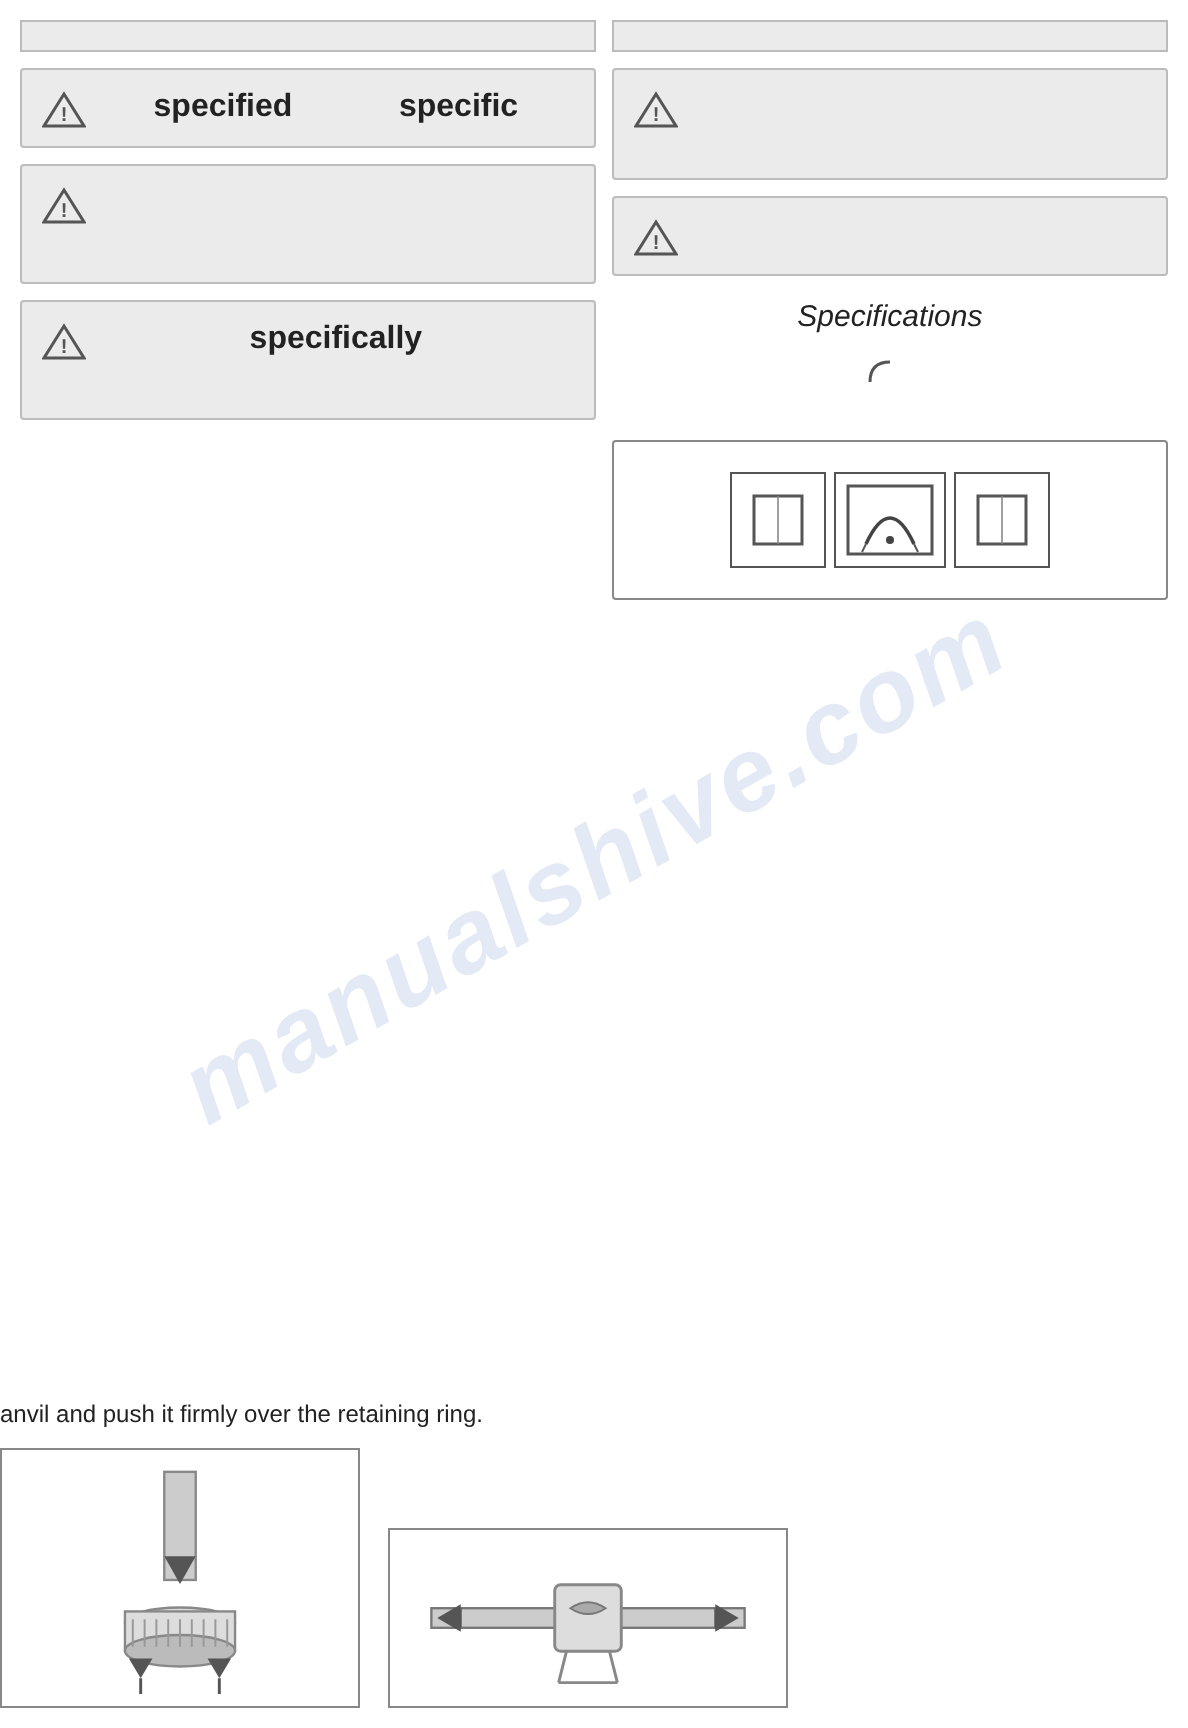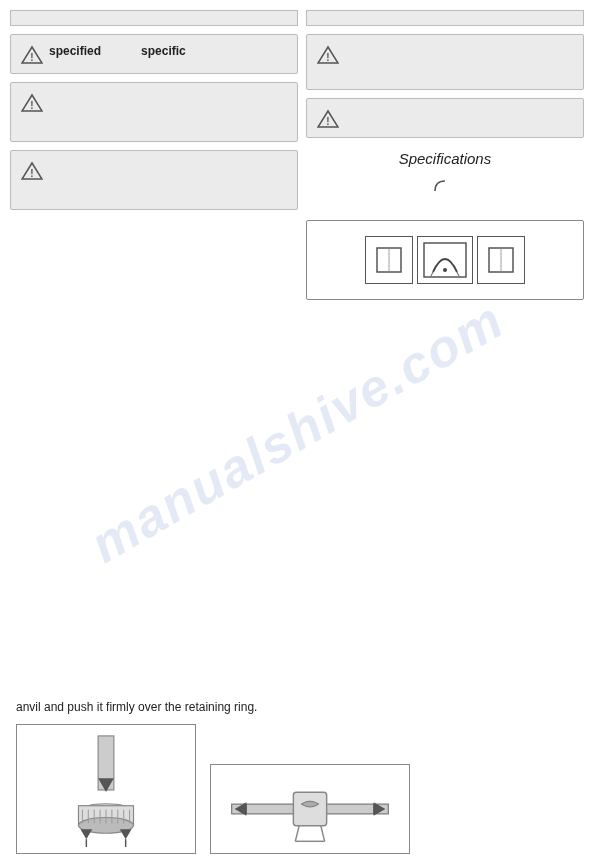--- a/index.html
+++ b/index.html
@@ -87,23 +87,24 @@
       flex-shrink: 0;
       margin-top: 2px;
     }
 
     .warn-icon svg {
       width: 22px;
       height: 20px;
     }
 
     .warn-text {
-      font-size: 12px;
+      font-size: 16px;
       line-height: 1.4;
       flex: 1;
+      text-align: center;
     }
 
     .warn-text strong {
       font-weight: bold;
     }
 
     
     .spec-text {
       font-style: italic;
       font-size: 15px;
@@ -158,21 +159,21 @@
       display: flex;
       align-items: center;
       justify-content: center;
       background: #fff;
     }
 
     
     .bottom-section {
       position: absolute;
       bottom: 10px;
-      left: 16px;
+      left: 0;
       right: 10px;
       z-index: 1;
     }
 
     .anvil-text {
       font-size: 12px;
       color: #222;
       margin-bottom: 10px;
     }
 
@@ -259,20 +260,23 @@
         </div>
       </div>
 
       <div class="warn-box" style="min-height:60px;">
         <div class="warn-box-row">
           <span class="warn-icon">
             <svg viewBox="0 0 22 20" fill="none" xmlns="http://www.w3.org/2000/svg">
               <polygon points="11,2 21,18 1,18" stroke="#555" stroke-width="1.5" fill="none"></polygon>
               <text x="11" y="15.5" text-anchor="middle" font-size="10" fill="#555" font-weight="bold">!</text>
             </svg>
+          </span>
+          <span class="warn-text">
+            <strong>specifically</strong>
           </span>
         </div>
       </div>
 
     </div>
 
     <div class="col-right">
 
       <div class="col-top-bar"></div>
 

